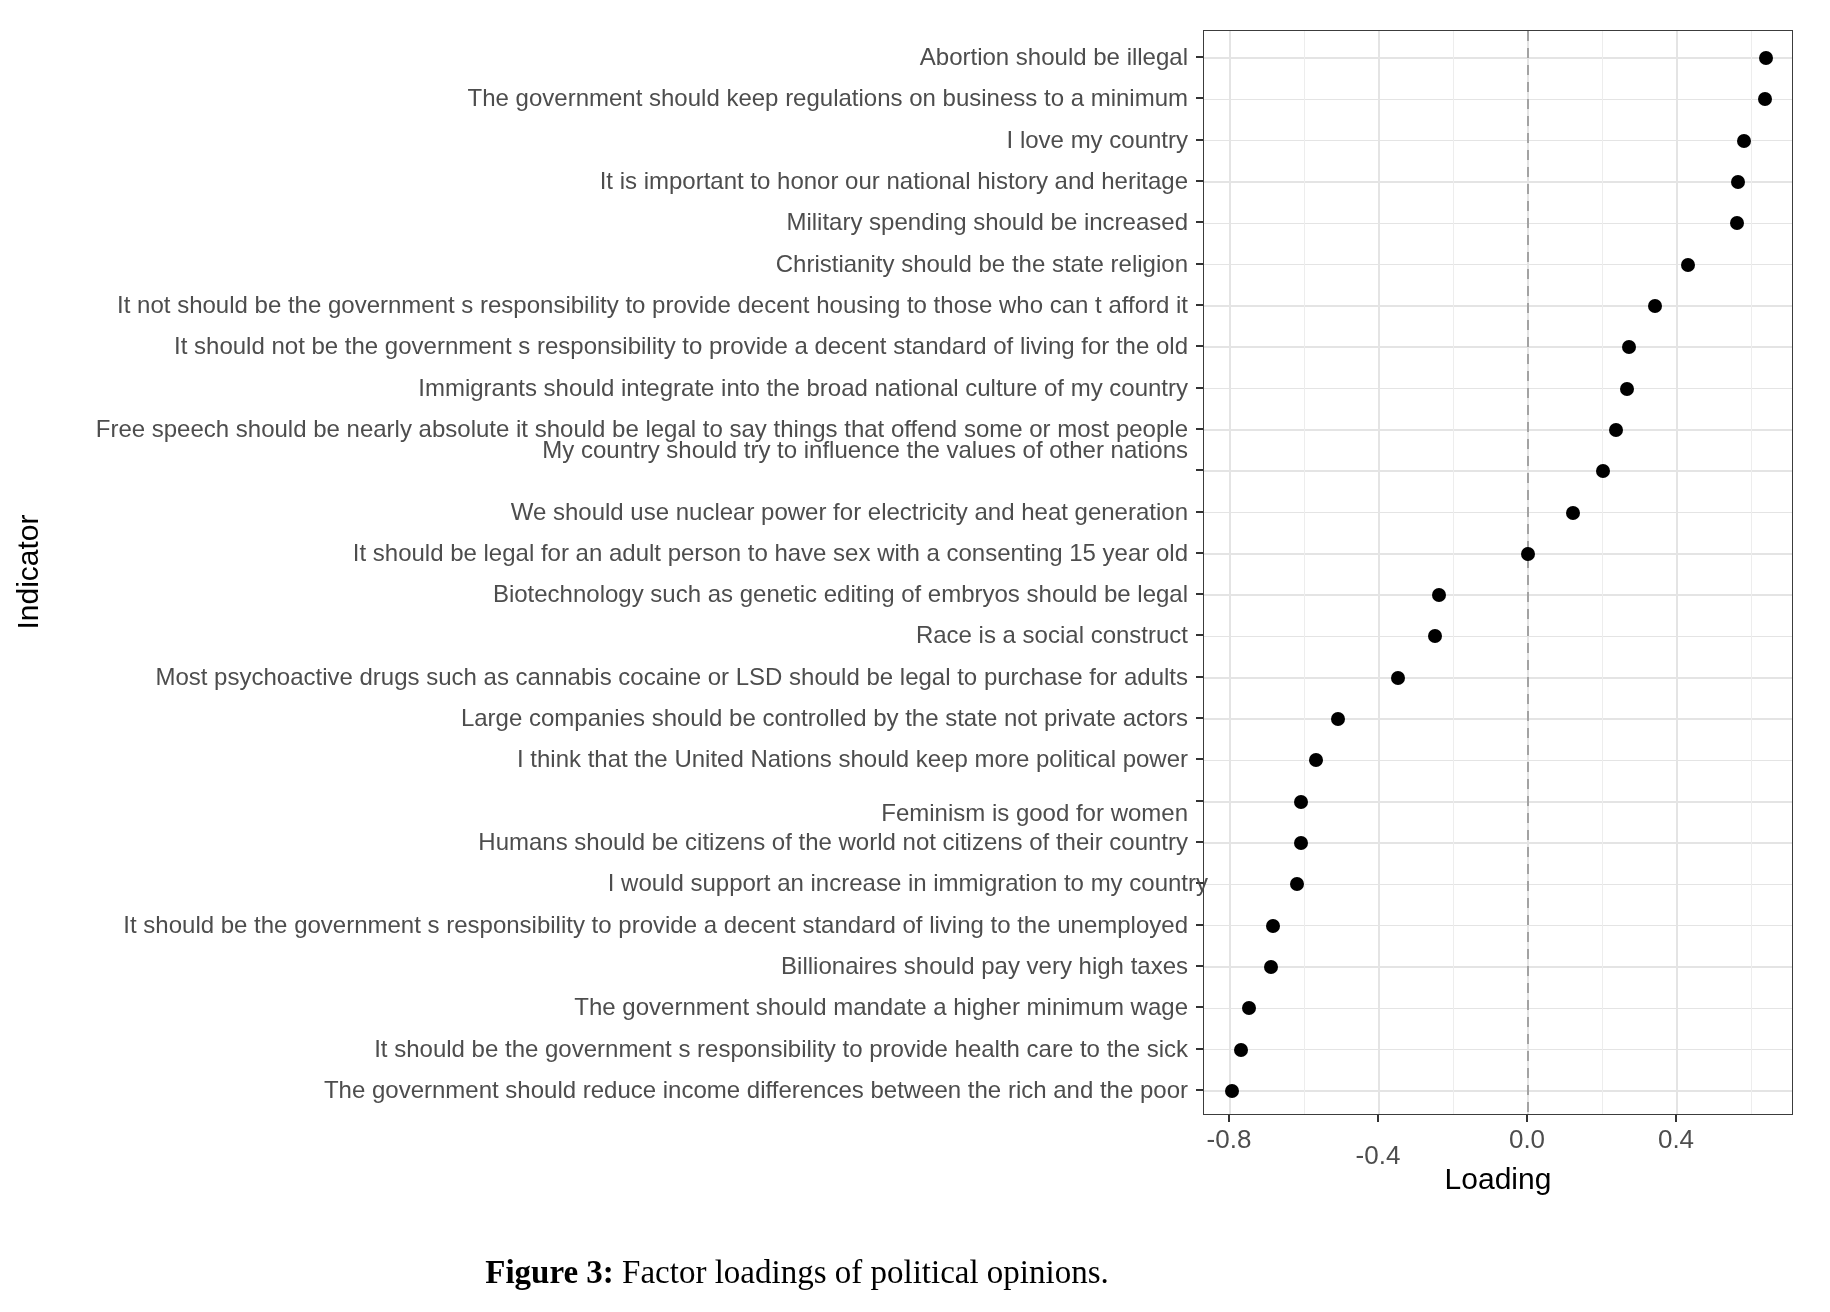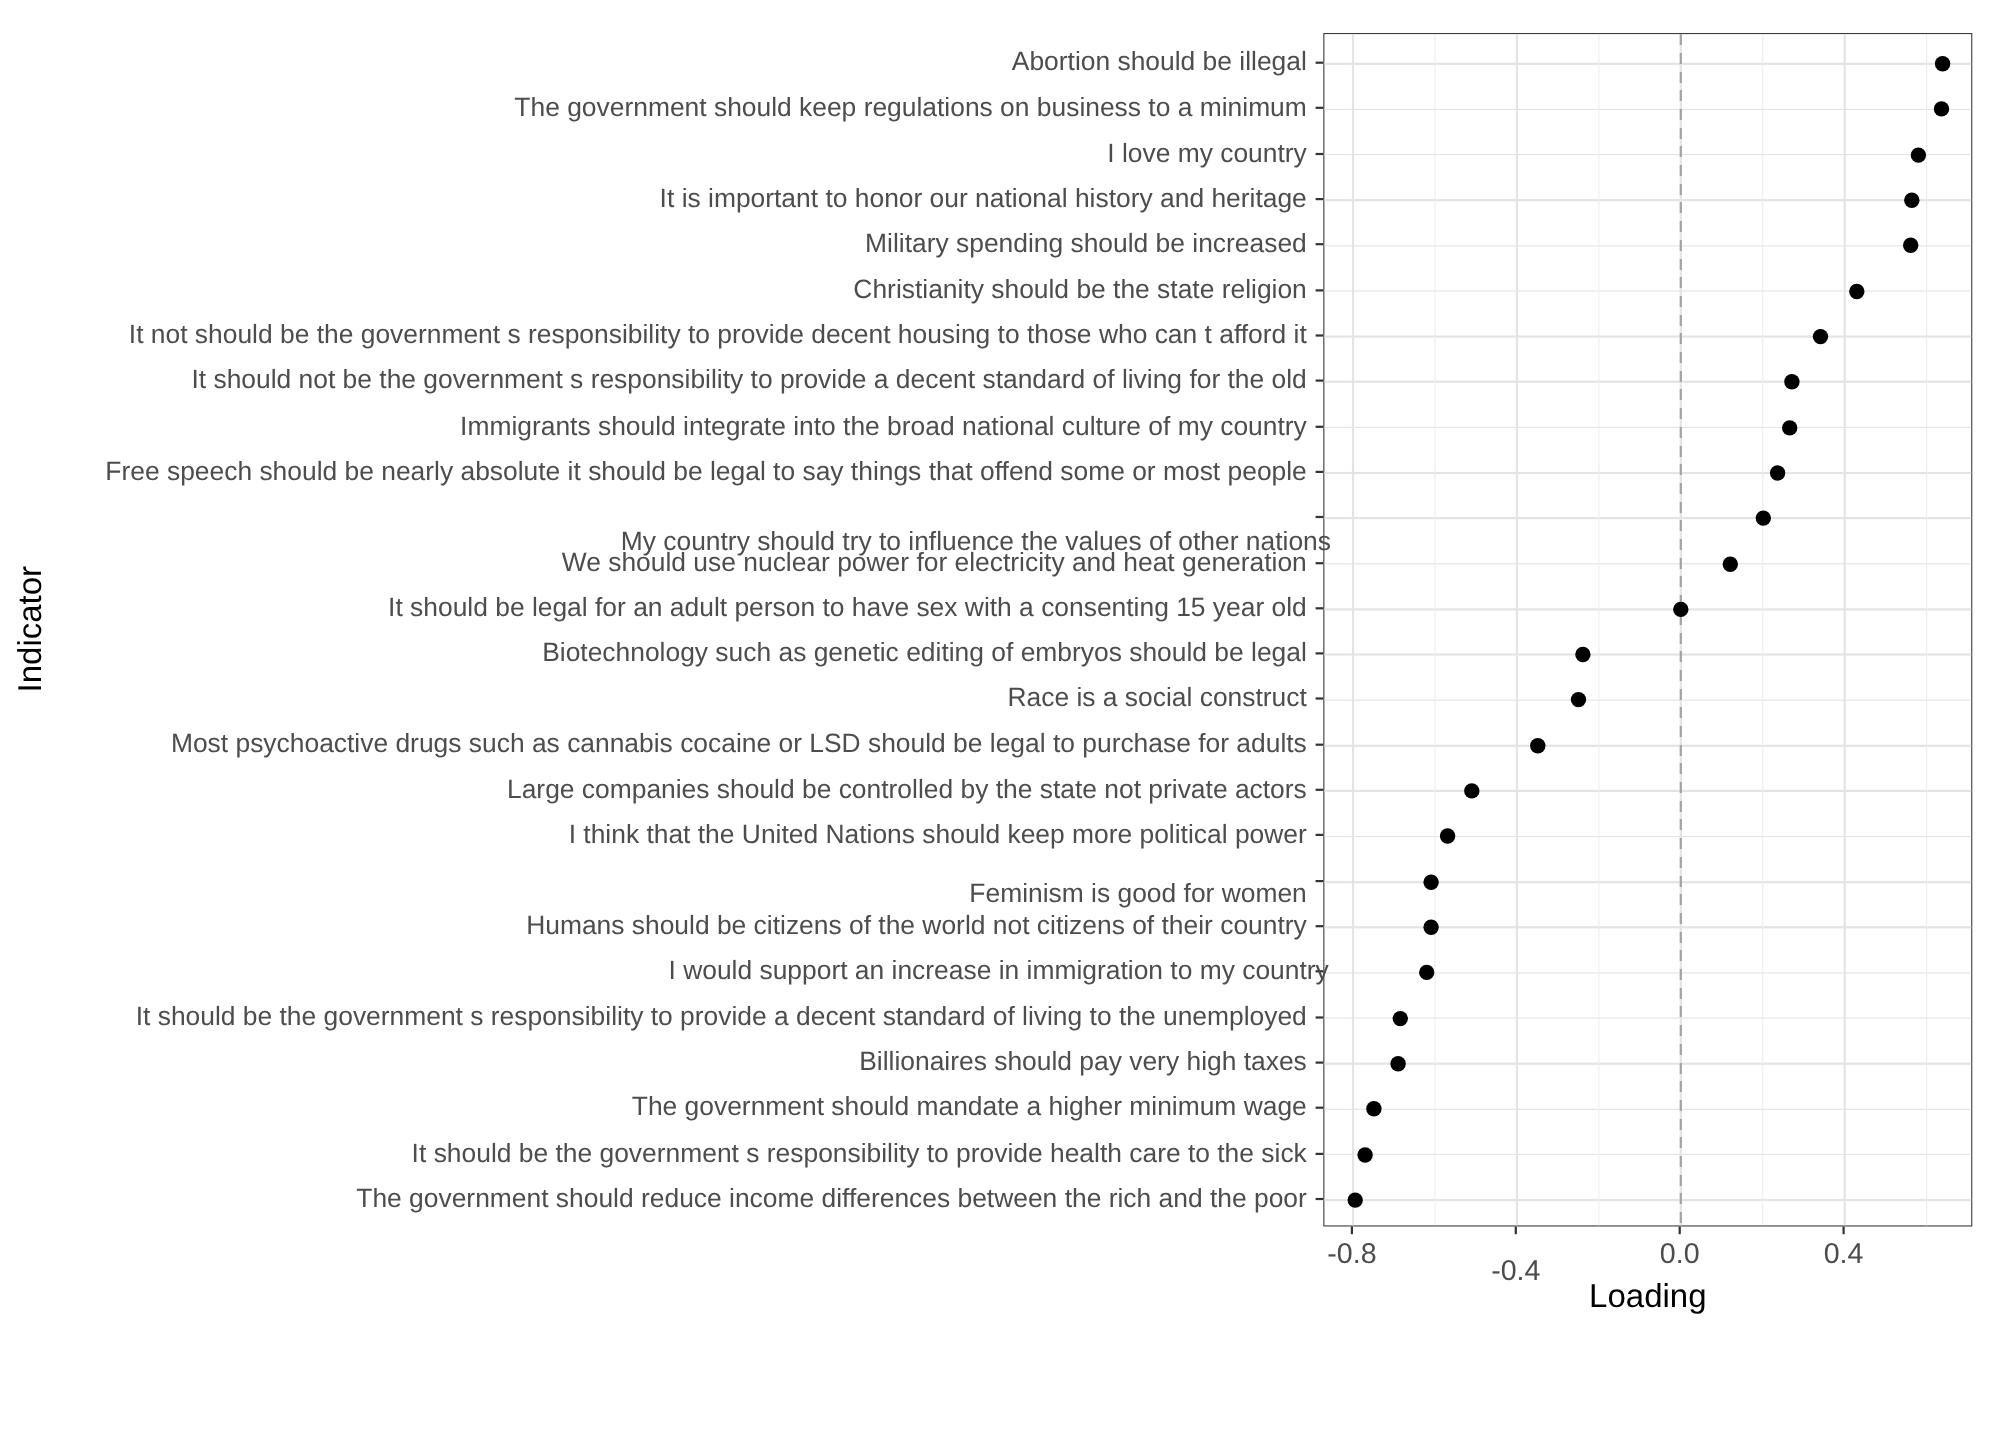--- a/index.html
+++ b/index.html
@@ -109,21 +109,21 @@
       <div class="ylab" style="top: 248.6px;">Christianity should be the state religion</div>
       <div class="ytick" style="left: 1196px; top: 303.92px;"></div>
       <div class="ylab" style="top: 289.92px;">It not should be the government s responsibility to provide decent housing to those who can t afford it</div>
       <div class="ytick" style="left: 1196px; top: 345.24px;"></div>
       <div class="ylab" style="top: 331.24px;">It should not be the government s responsibility to provide a decent standard of living for the old</div>
       <div class="ytick" style="left: 1196px; top: 386.56px;"></div>
       <div class="ylab" style="top: 372.56px;">Immigrants should integrate into the broad national culture of my country</div>
       <div class="ytick" style="left: 1196px; top: 427.88px;"></div>
       <div class="ylab" style="top: 413.88px;">Free speech should be nearly absolute it should be legal to say things that offend some or most people</div>
       <div class="ytick" style="left: 1196px; top: 469.2px;"></div>
-      <div class="ylab" style="top: 478px; margin-left: 22px;">My country should try to influence the values of other nations</div>
+      <div class="ylab" style="top: 435px;">My country should try to influence the values of other nations</div>
       <div class="ytick" style="left: 1196px; top: 510.52px;"></div>
       <div class="ylab" style="top: 496.52px;">We should use nuclear power for electricity and heat generation</div>
       <div class="ytick" style="left: 1196px; top: 551.84px;"></div>
       <div class="ylab" style="top: 537.84px;">It should be legal for an adult person to have sex with a consenting 15 year old</div>
       <div class="ytick" style="left: 1196px; top: 593.16px;"></div>
       <div class="ylab" style="top: 579.16px;">Biotechnology such as genetic editing of embryos should be legal</div>
       <div class="ytick" style="left: 1196px; top: 634.48px;"></div>
       <div class="ylab" style="top: 620.48px;">Race is a social construct</div>
       <div class="ytick" style="left: 1196px; top: 675.8px;"></div>
       <div class="ylab" style="top: 661.8px;">Most psychoactive drugs such as cannabis cocaine or LSD should be legal to purchase for adults</div>
@@ -151,13 +151,14 @@
       <div class="xlab" style="left: 1229px; top: 1124px;">-0.8</div>
       <div class="xtick" style="left: 1377px; top: 1115px;"></div>
       <div class="xlab" style="left: 1378px; top: 1124px; margin-top: 16px;">-0.4</div>
       <div class="xtick" style="left: 1526px; top: 1115px;"></div>
       <div class="xlab" style="left: 1527px; top: 1124px;">0.0</div>
       <div class="xtick" style="left: 1675px; top: 1115px;"></div>
       <div class="xlab" style="left: 1676px; top: 1124px;">0.4</div>
     </div>
   <div class="x-title">Loading</div>
   <div class="y-title">Indicator</div>
+  <div class="caption"><span class="cap-label">Figure 3:</span><span> Factor loadings of political opinions.</span></div>
 </div>
 
 </body></html>

